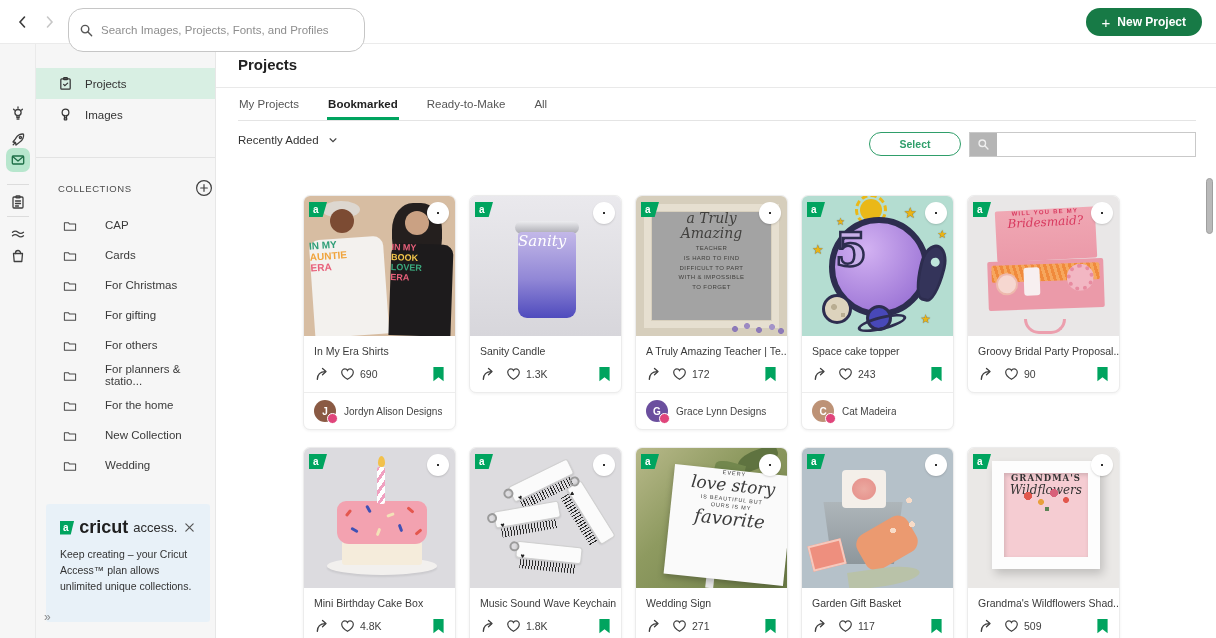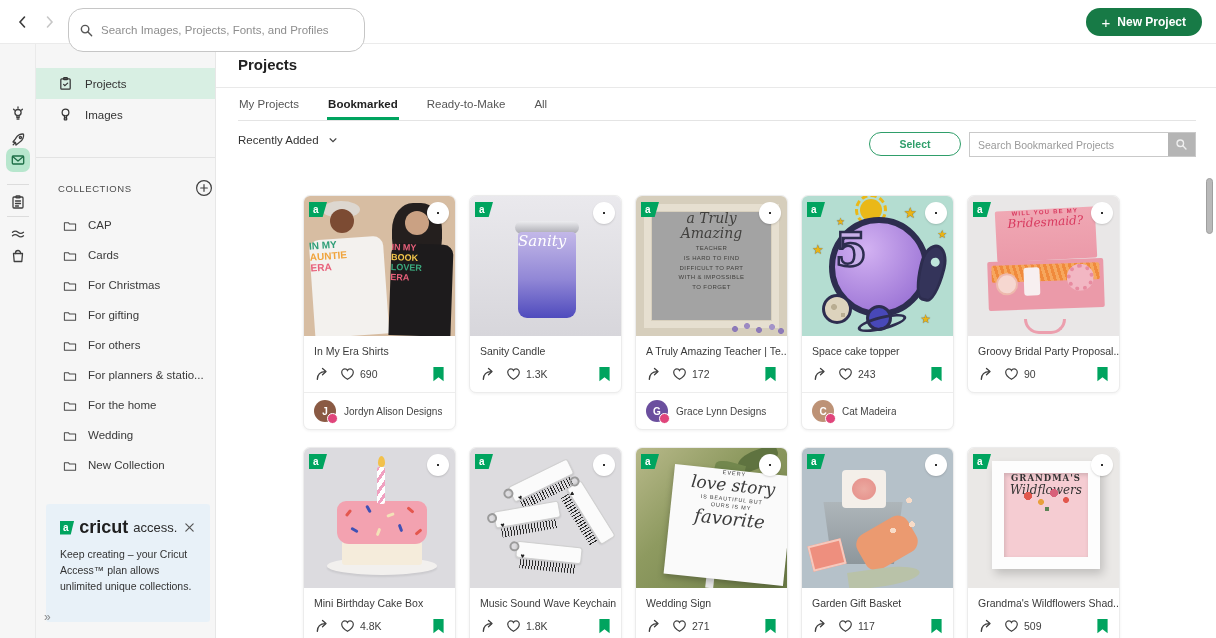--- a/index.html
+++ b/index.html
@@ -31,21 +31,21 @@
   
   .sidebar{position:absolute;left:36px;top:44px;width:180px;bottom:0;background:#f6f6f6;border-right:1px solid #e7e7e7}
   .snav{position:absolute;top:24px;left:0;right:0}
   .snav-item{height:31px;display:flex;align-items:center;gap:12px;padding-left:22px;font-size:11.5px;color:#333;cursor:pointer}
   .snav-item.active{background:var(--mint)}
   .sdiv{position:absolute;top:113px;left:0;right:0;height:1px;background:#e3e3e3}
   .col-head{position:absolute;top:134px;left:22px;right:1px;display:flex;align-items:center;justify-content:space-between}
   .col-head .col-title{font-size:9.5px;letter-spacing:.6px;color:#4c4c4c}
   .plus-btn{background:none;border:none;color:#3f3f3f;cursor:pointer;width:20px;height:20px;display:flex;align-items:center;justify-content:center}
   .col-list{position:absolute;top:166px;left:0;right:0}
-  .col-item{height:30px;display:flex;align-items:center;gap:11px;padding-left:27px;font-size:11.5px;color:#3a3a3a;cursor:pointer}
+  .col-item{height:30px;display:flex;align-items:center;gap:28px;padding-left:27px;font-size:11.5px;color:#3a3a3a;cursor:pointer}
   .col-item svg{flex:none;color:#4a4a4a}
   .promo{position:absolute;left:10px;top:460px;width:164px;height:118px;background:var(--promo);border-radius:3px;padding:13px 14px}
   .promo-head{display:flex;align-items:center;gap:5px;margin-bottom:9px}
   .promo-flag{width:16px;height:14px;background:var(--accent);clip-path:polygon(0 0,100% 0,76% 100%,0 100%);color:#fff;font-size:10px;font-weight:bold;display:flex;align-items:center;padding-left:3px}
   .promo-bold{font-size:18px;font-weight:bold;color:#1f1f1f}
   .promo-light{font-size:13px;color:#2b2b2b}
   .promo-close{margin-left:auto;background:none;border:none;color:#555;cursor:pointer;width:16px;height:16px;display:flex;align-items:center;justify-content:center}
   .promo-body{font-size:10.5px;line-height:1.5;color:#333}
   .expand{position:absolute;left:8px;top:566px;background:none;border:none;color:#8b8b8b;font-size:12px;cursor:pointer;letter-spacing:1px}
 
@@ -337,27 +337,27 @@
         <div class="col-item">
           <svg width="14" height="13" viewBox="0 0 15 13" fill="none" stroke="currentColor" stroke-width="1.1" stroke-linejoin="round">
             <path d="M1.5 3.5h4.2L7 5h6.5v6.5h-12z"></path>
           </svg>
           <span class="col-label">For the home</span>
         </div>
         <div class="col-item">
           <svg width="14" height="13" viewBox="0 0 15 13" fill="none" stroke="currentColor" stroke-width="1.1" stroke-linejoin="round">
             <path d="M1.5 3.5h4.2L7 5h6.5v6.5h-12z"></path>
           </svg>
-          <span class="col-label">Wedding</span>
+          <span class="col-label">New Collection</span>
         </div>
         <div class="col-item">
           <svg width="14" height="13" viewBox="0 0 15 13" fill="none" stroke="currentColor" stroke-width="1.1" stroke-linejoin="round">
             <path d="M1.5 3.5h4.2L7 5h6.5v6.5h-12z"></path>
           </svg>
-          <span class="col-label">New Collection</span>
+          <span class="col-label">Wedding</span>
         </div>
       </div>
     <div class="promo">
       <div class="promo-head">
         <span class="promo-flag">a</span>
         <span class="promo-bold">cricut</span>
         <span class="promo-light">access.</span>
         <button class="promo-close">
           <svg width="11" height="11" viewBox="0 0 12 12" fill="none" stroke="currentColor" stroke-width="1.3" stroke-linecap="round">
               <path d="M2 2l8 8M10 2l-8 8"></path>
@@ -379,21 +379,20 @@
         <button class="tab">All</button>
       </div>
     <button class="sort">
       <span>Recently Added</span>
       <svg width="10" height="10" viewBox="0 0 12 12" fill="none" stroke="#444" stroke-width="1.4" stroke-linecap="round">
           <path d="M2.5 4.5L6 8l3.5-3.5"></path>
         </svg>
     </button>
     <button class="select-btn">Select</button>
     <div class="bm-search">
-      <input placeholder="Search Bookmarked Projects" style="">
       <button class="go">
         <svg width="13" height="13" viewBox="0 0 16 16" fill="none" stroke="currentColor" stroke-width="1.7" stroke-linecap="round">
             <circle cx="6.5" cy="6.5" r="4"></circle>
             <path d="M9.6 9.6L13.5 13.5"></path>
           </svg>
       </button>
     </div>
     <div class="row row1" id="row1">
         <div class="card">
     <div class="thumb k-shirts">

